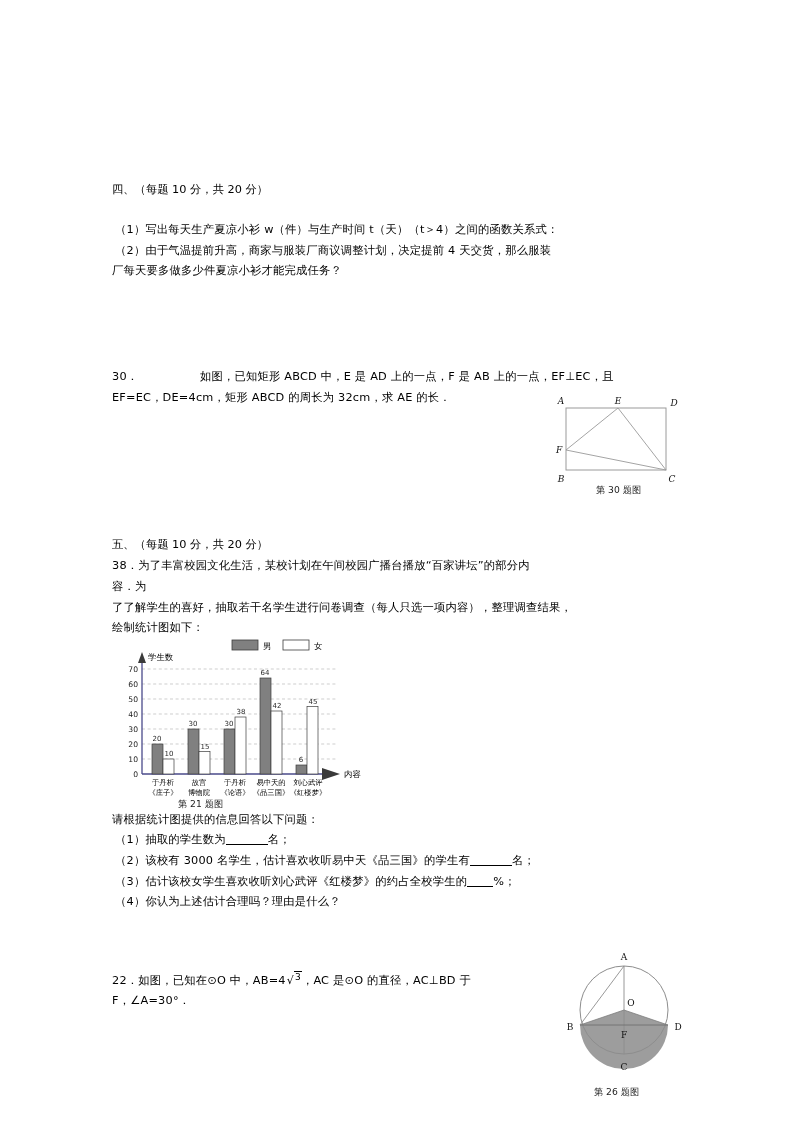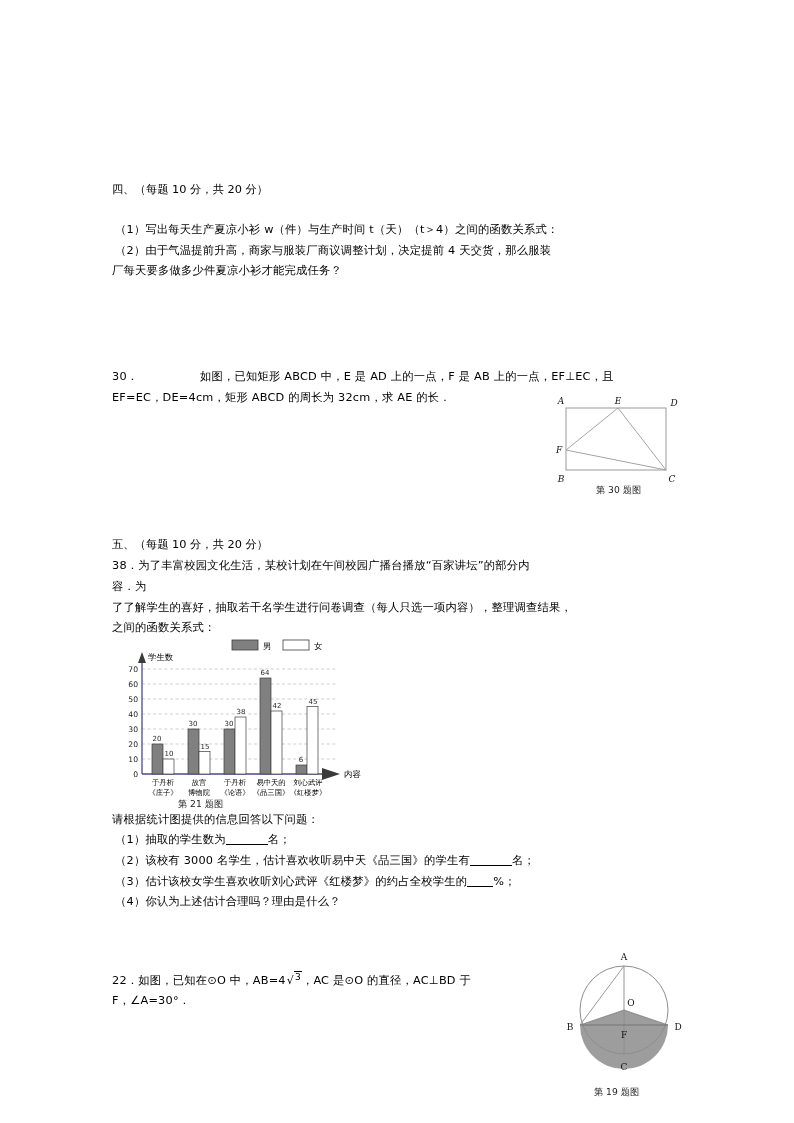--- a/index.html
+++ b/index.html
@@ -140,21 +140,21 @@
   <div class="fig-cap" style="left:596px; top:484px;">第 30 题图</div>
 
   <div class="sec-head" style="left:112px; top:535px;">五、（每题 10 分，共 20 分）</div>
 
   <div class="txt" style="left:112px; top:556px;">38．为了丰富校园文化生活，某校计划在午间校园广播台播放“百家讲坛”的部分内</div>
 
   <div class="txt" style="left:112px; top:577px;">容．为</div>
 
   <div class="txt" style="left:112px; top:598px;">了了解学生的喜好，抽取若干名学生进行问卷调查（每人只选一项内容），整理调查结果，</div>
 
-  <div class="txt" style="left:112px; top:618px;">之间的函数关系式：</div>
+  <div class="txt" style="left:112px; top:618px;">绘制统计图如下：</div>
 
   <div class="chart-wrap">
     <svg width="252" height="168" viewBox="0 0 252 168">
 
       <g stroke="#b9b9b9" stroke-width="0.7" stroke-dasharray="3,2.6">
         <line x1="30" y1="121" x2="224" y2="121"></line>
         <line x1="30" y1="106" x2="224" y2="106"></line>
         <line x1="30" y1="91" x2="224" y2="91"></line>
         <line x1="30" y1="76" x2="224" y2="76"></line>
         <line x1="30" y1="61" x2="224" y2="61"></line>
@@ -291,15 +291,15 @@
 
       <text x="72" y="12" font-size="9" text-anchor="middle" fill="#111" font-family="DejaVu Serif, Liberation Serif, serif">A</text>
       <text x="18" y="82" font-size="9" text-anchor="middle" fill="#111" font-family="DejaVu Serif, Liberation Serif, serif">B</text>
       <text x="72" y="122" font-size="9" text-anchor="middle" fill="#111" font-family="DejaVu Serif, Liberation Serif, serif">C</text>
       <text x="126" y="82" font-size="9" text-anchor="middle" fill="#111" font-family="DejaVu Serif, Liberation Serif, serif">D</text>
       <text x="72" y="90" font-size="9" text-anchor="middle" fill="#111" font-family="DejaVu Serif, Liberation Serif, serif">F</text>
       <text x="79" y="58" font-size="9" text-anchor="middle" fill="#111" font-family="DejaVu Serif, Liberation Serif, serif">O</text>
     </svg>
   </div>
 
-  <div class="fig-cap" style="left:594px; top:1086px;">第 19 题图</div>
+  <div class="fig-cap" style="left:594px; top:1086px;">第 26 题图</div>
 
 </div>
 
 </body></html>

